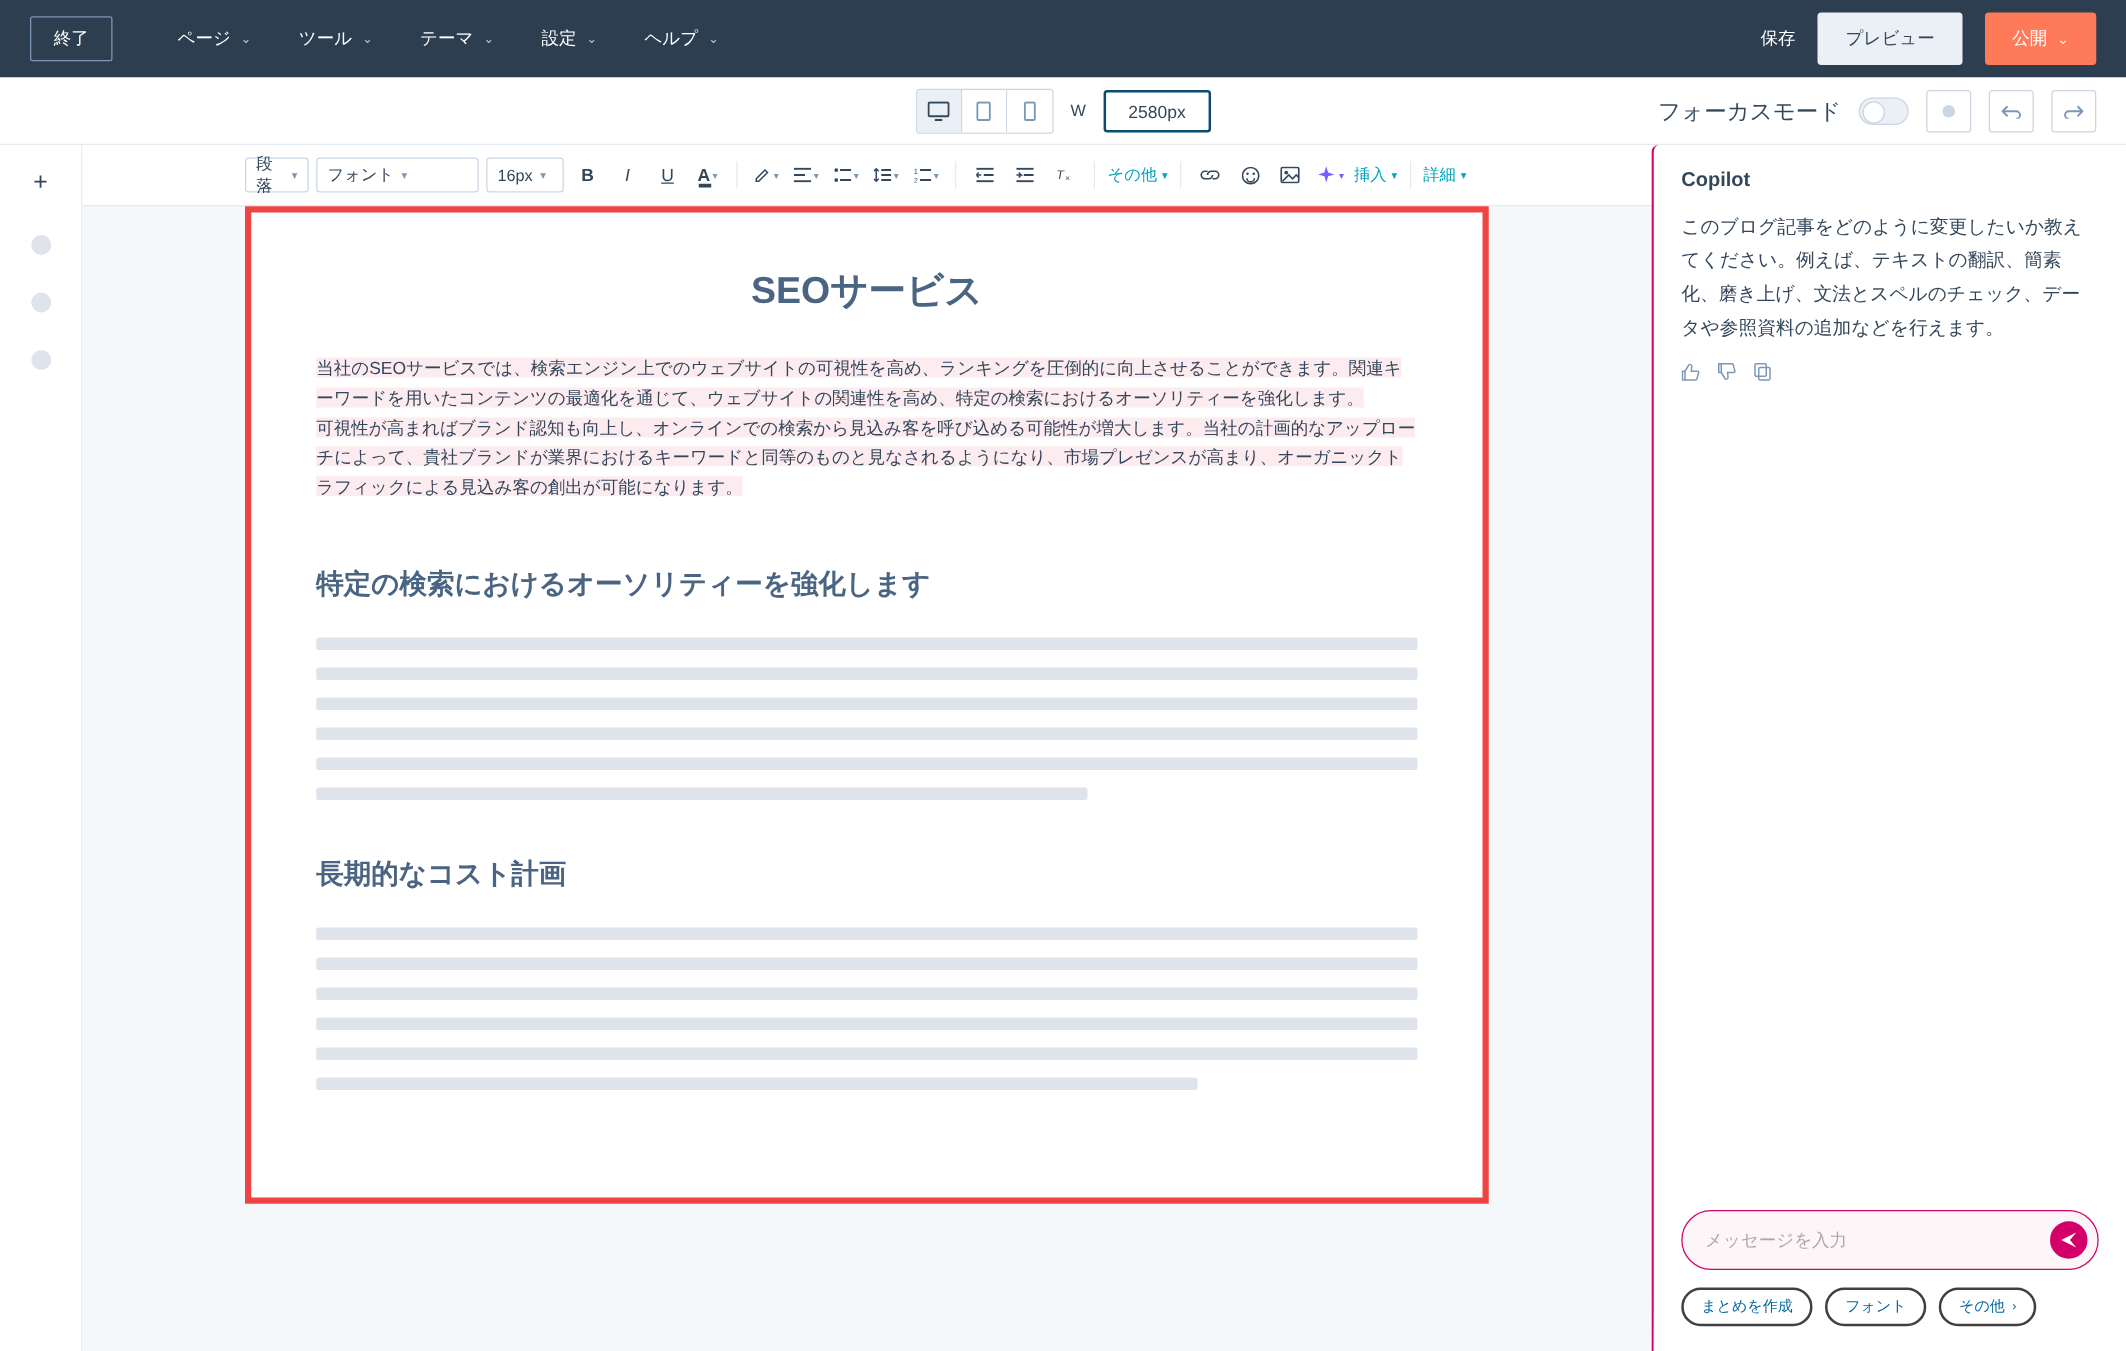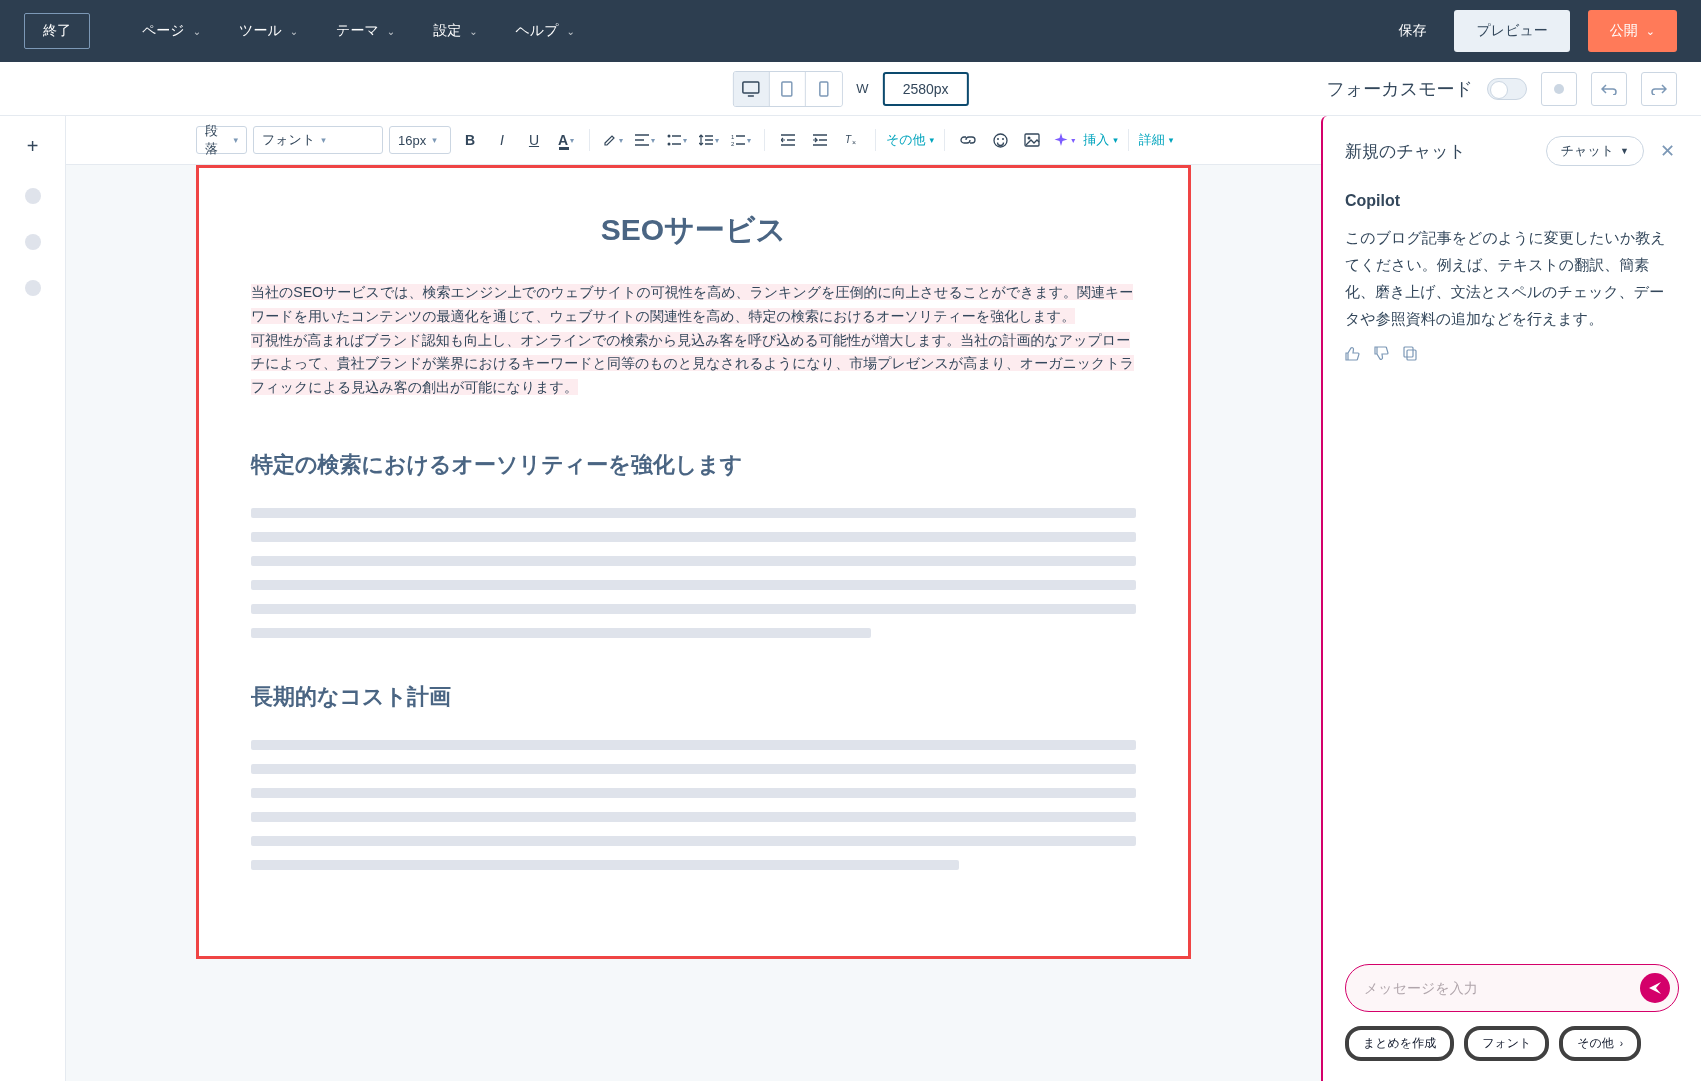--- a/index.html
+++ b/index.html
@@ -2,21 +2,21 @@
 <html><head>
 <meta charset="utf-8">
 <style>
 *{box-sizing:border-box;margin:0;padding:0;font-family:-apple-system,BlinkMacSystemFont,"Segoe UI","Hiragino Sans","Meiryo",sans-serif}
 body{background:#fff;color:#33475b;font-size:14px}
 .topbar{background:#2d3e50;height:62px;display:flex;align-items:center;padding:0 24px;gap:6px;color:#fff}
 .exit-btn{border:1px solid #7c98b6;background:transparent;color:#fff;padding:8px 18px;font-size:14px;cursor:pointer;border-radius:2px;margin-right:30px}
 .menu-item{background:transparent;border:none;color:#fff;font-size:14px;padding:8px 16px;cursor:pointer;display:flex;align-items:center;gap:8px}
 .menu-item .chev{font-size:10px;opacity:.7}
 .topbar-spacer{flex:1}
-.save-link{color:#fff;font-size:14px;margin-right:22px;cursor:pointer}
+.save-link{color:#fff;font-size:14px;margin-right:12px;cursor:pointer}
 .preview-btn{background:#eaf0f6;border:none;color:#33475b;padding:12px 22px;font-size:14px;cursor:pointer;border-radius:3px;margin-right:12px}
 .publish-btn{background:#ff7a59;border:none;color:#fff;padding:12px 22px;font-size:14px;cursor:pointer;border-radius:3px;display:flex;align-items:center;gap:8px}
 .subbar{height:54px;border-bottom:1px solid #e5eaf0;display:flex;align-items:center;padding:0 24px;background:#fff}
 .subbar-center{position:absolute;left:50%;transform:translateX(-50%);display:flex;align-items:center;gap:14px}
 .device-group{display:flex;border:1px solid #cbd6e2;border-radius:3px;overflow:hidden}
 .device-btn{width:36px;height:34px;display:flex;align-items:center;justify-content:center;background:#fff;cursor:pointer;border-right:1px solid #cbd6e2;color:#7c98b6}
 .device-btn:last-child{border-right:none}
 .device-btn.active{background:#eaf0f6;color:#33475b}
 .w-label{font-size:13px;color:#33475b;font-weight:500}
 .w-input{border:2px solid #0c4a6e;border-radius:3px;padding:7px 12px;font-size:14px;color:#33475b;width:86px;text-align:center}
@@ -35,21 +35,21 @@
 .tb-select{border:1px solid #cbd6e2;border-radius:3px;padding:4px 8px;font-size:13px;color:#33475b;background:#fff;display:flex;align-items:center;gap:6px;cursor:pointer;height:28px}
 .tb-select.para{width:51px}
 .tb-select.font{width:130px}
 .tb-select.size{width:62px}
 .tb-tri{font-size:9px;color:#7c98b6}
 .tb-btn{width:26px;height:26px;display:flex;align-items:center;justify-content:center;cursor:pointer;color:#33475b;font-size:14px;border:none;background:transparent;position:relative}
 .tb-btn .mini-chev{font-size:8px;margin-left:2px;color:#7c98b6}
 .tb-sep{width:1px;height:22px;background:#e5eaf0;margin:0 4px}
 .tb-link{color:#00a4bd;font-size:13px;cursor:pointer;display:flex;align-items:center;gap:4px}
 .tb-purple{color:#7c5cff}
-.page{background:#fff;margin:0 130px;padding:42px 52px;min-height:740px;border:3px solid #ef4444}
+.page{background:#fff;margin:0 130px;padding:42px 52px;min-height:740px;border:5px solid #ef4444}
 h1.title{text-align:center;font-size:30px;font-weight:600;color:#4a6583;margin-bottom:30px}
 .highlighted p{background:#fdecef;line-height:1.7;font-size:14px;color:#33475b;margin-bottom:15px;display:inline}
 .highlighted{margin-bottom:50px}
 .highlighted .pwrap{line-height:1.7}
 h2.sub{font-size:22px;font-weight:600;color:#4a6583;margin-bottom:28px}
 .skel{height:10px;background:#dfe3eb;border-radius:2px;margin-bottom:14px}
 .skel.s1{width:100%}.skel.s2{width:100%}.skel.s3{width:100%}.skel.s4{width:100%}.skel.s5{width:100%}.skel.s6{width:70%}
 .skel-block{margin-bottom:44px}
 .skel.r1{width:100%}.skel.r2{width:100%}.skel.r3{width:100%}.skel.r4{width:100%}.skel.r5{width:100%}.skel.r6{width:80%}
 .chat-panel{width:380px;border-left:2px solid #d4006a;background:#fff;display:flex;flex-direction:column;padding:20px 22px;border-top-left-radius:6px}
@@ -60,21 +60,21 @@
 .chat-agent{font-size:16px;font-weight:600;color:#33475b;margin-bottom:14px}
 .chat-msg{font-size:15px;line-height:1.8;color:#33475b;margin-bottom:14px}
 .chat-reacts{display:flex;gap:14px;color:#7c98b6;font-size:15px}
 .chat-reacts span{cursor:pointer}
 .chat-spacer{flex:1}
 .chat-input-wrap{border:1.5px solid #d4006a;border-radius:24px;padding:8px 8px 8px 18px;display:flex;align-items:center;background:#fdf6f8;margin-bottom:14px}
 .chat-input{flex:1;border:none;background:transparent;font-size:14px;outline:none;color:#33475b}
 .chat-input::placeholder{color:#b0a5ab}
 .chat-send{width:30px;height:30px;border-radius:50%;background:#d4006a;display:flex;align-items:center;justify-content:center;cursor:pointer;color:#fff}
 .chat-actions{display:flex;gap:10px}
-.chat-act-pill{border:4px solid #404040;border-radius:16px;padding:5px 14px;font-size:12px;color:#0f172a;cursor:pointer;background:#fff;display:flex;align-items:center;gap:6px}
+.chat-act-pill{border:2px solid #404040;border-radius:16px;padding:5px 14px;font-size:12px;color:#0369a1;cursor:pointer;background:#fff;display:flex;align-items:center;gap:6px}
 svg{display:block}
 .color-swatch{width:10px;height:3px;background:#33475b;position:absolute;bottom:3px;left:6px}
 </style>
 </head>
 <body>
 
 <div class="topbar">
   <button class="exit-btn">終了</button>
   <button class="menu-item">
       <span>ページ</span>
@@ -314,28 +314,20 @@
           <div class="skel r2"></div>
           <div class="skel r3"></div>
           <div class="skel r4"></div>
           <div class="skel r5"></div>
           <div class="skel r6"></div>
       </div>
     </div>
   </div>
 
   <div class="chat-panel">
-    <div class="chat-head">
-      <span class="chat-title">新規のチャット</span>
-      <div class="chat-pill">
-          <span>チャット</span>
-          <span style="font-size:9px">▼</span>
-        </div>
-      <span class="chat-close">✕</span>
-    </div>
     <div class="chat-agent">Copilot</div>
     <div class="chat-msg">このブログ記事をどのように変更したいか教えてください。例えば、テキストの翻訳、簡素化、磨き上げ、文法とスペルのチェック、データや参照資料の追加などを行えます。</div>
     <div class="chat-reacts">
       <span>
         <svg width="15" height="15" viewBox="0 0 15 15">
             <path d="M3 7 H1 V14 H3 Z M3 7 L6 2 A1.5 1.5 0 0 1 8.5 3 L8 7 H13 A1 1 0 0 1 14 8 L12.5 13 A1 1 0 0 1 11.5 14 H3" fill="none" stroke="currentColor" stroke-width="1.2"></path>
           </svg>
       </span>
       <span>
         <svg width="15" height="15" viewBox="0 0 15 15">

